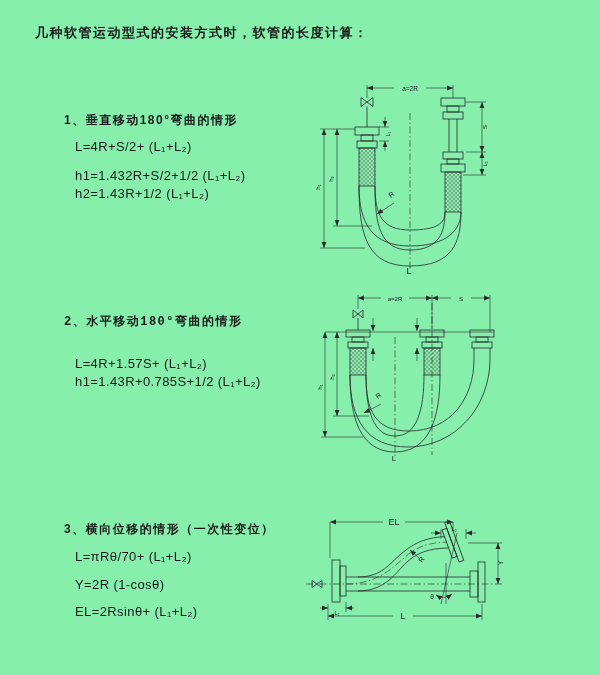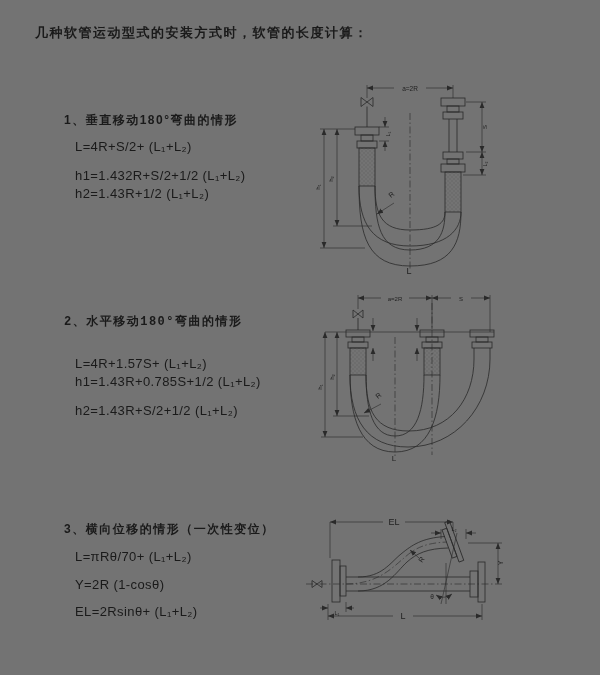--- a/index.html
+++ b/index.html
@@ -1,19 +1,19 @@
 <!DOCTYPE html>
 <html><head>
 <meta charset="utf-8">
 <style>
   html,body{margin:0;padding:0;background:#e8e8e8;}
   .page{
     position:relative;
     width:600px;height:675px;
-    background:#737373;
+    background:#86efac;
     font-family:"Liberation Sans","DejaVu Sans",sans-serif;
     color:#1a1a1a;
     overflow:hidden;
     margin:0 auto;
   }
   .doc-title{
     position:absolute;left:35px;top:24px;
     font-size:13px;font-weight:bold;letter-spacing:1.5px;
   }
   .sec-heading{
@@ -46,21 +46,20 @@
   <div class="doc-title">几种软管运动型式的安装方式时，软管的长度计算：</div>
 
   <div id="h1s" class="sec-heading">1、垂直移动180°弯曲的情形</div>
   <div id="f11" class="formula">L=4R+S/2+ (L₁+L₂)</div>
   <div id="f12" class="formula">h1=1.432R+S/2+1/2 (L₁+L₂)</div>
   <div id="f13" class="formula">h2=1.43R+1/2 (L₁+L₂)</div>
 
   <div id="h2s" class="sec-heading">2、水平移动180°弯曲的情形</div>
   <div id="f21" class="formula">L=4R+1.57S+ (L₁+L₂)</div>
   <div id="f22" class="formula">h1=1.43R+0.785S+1/2 (L₁+L₂)</div>
-  <div id="f23" class="formula">h2=1.43R+S/2+1/2 (L₁+L₂)</div>
 
   <div id="h3s" class="sec-heading">3、横向位移的情形（一次性变位）</div>
   <div id="f31" class="formula">L=πRθ/70+ (L₁+L₂)</div>
   <div id="f32" class="formula">Y=2R (1-cosθ)</div>
   <div id="f33" class="formula">EL=2Rsinθ+ (L₁+L₂)</div>
 
   <svg id="dsvg1" class="dsvg" width="200" height="200" viewBox="0 0 200 200">
     <defs>
       <marker id="ah" viewBox="0 0 8 8" refX="7" refY="4" markerWidth="7" markerHeight="7" orient="auto-start-reverse" markerUnits="userSpaceOnUse">
         <path d="M0,1.2 L7,4 L0,6.8 z" fill="#2a2a2a"></path>

